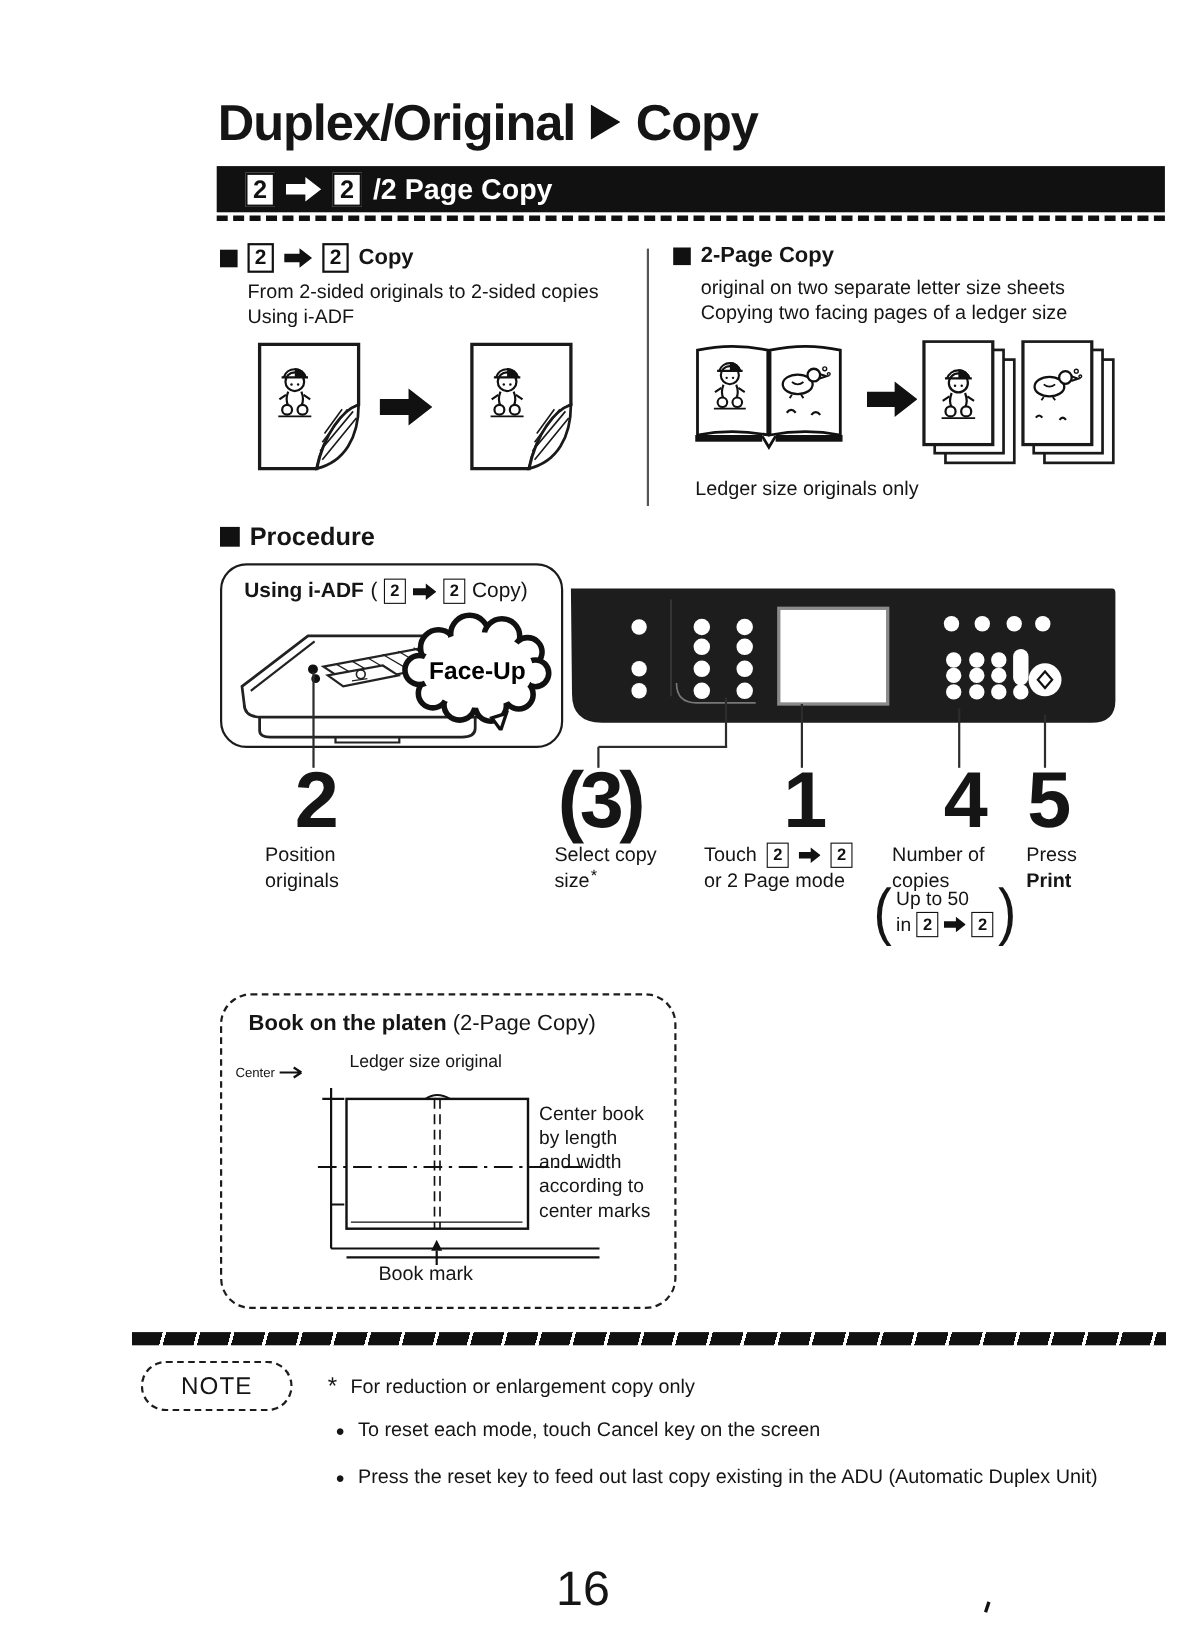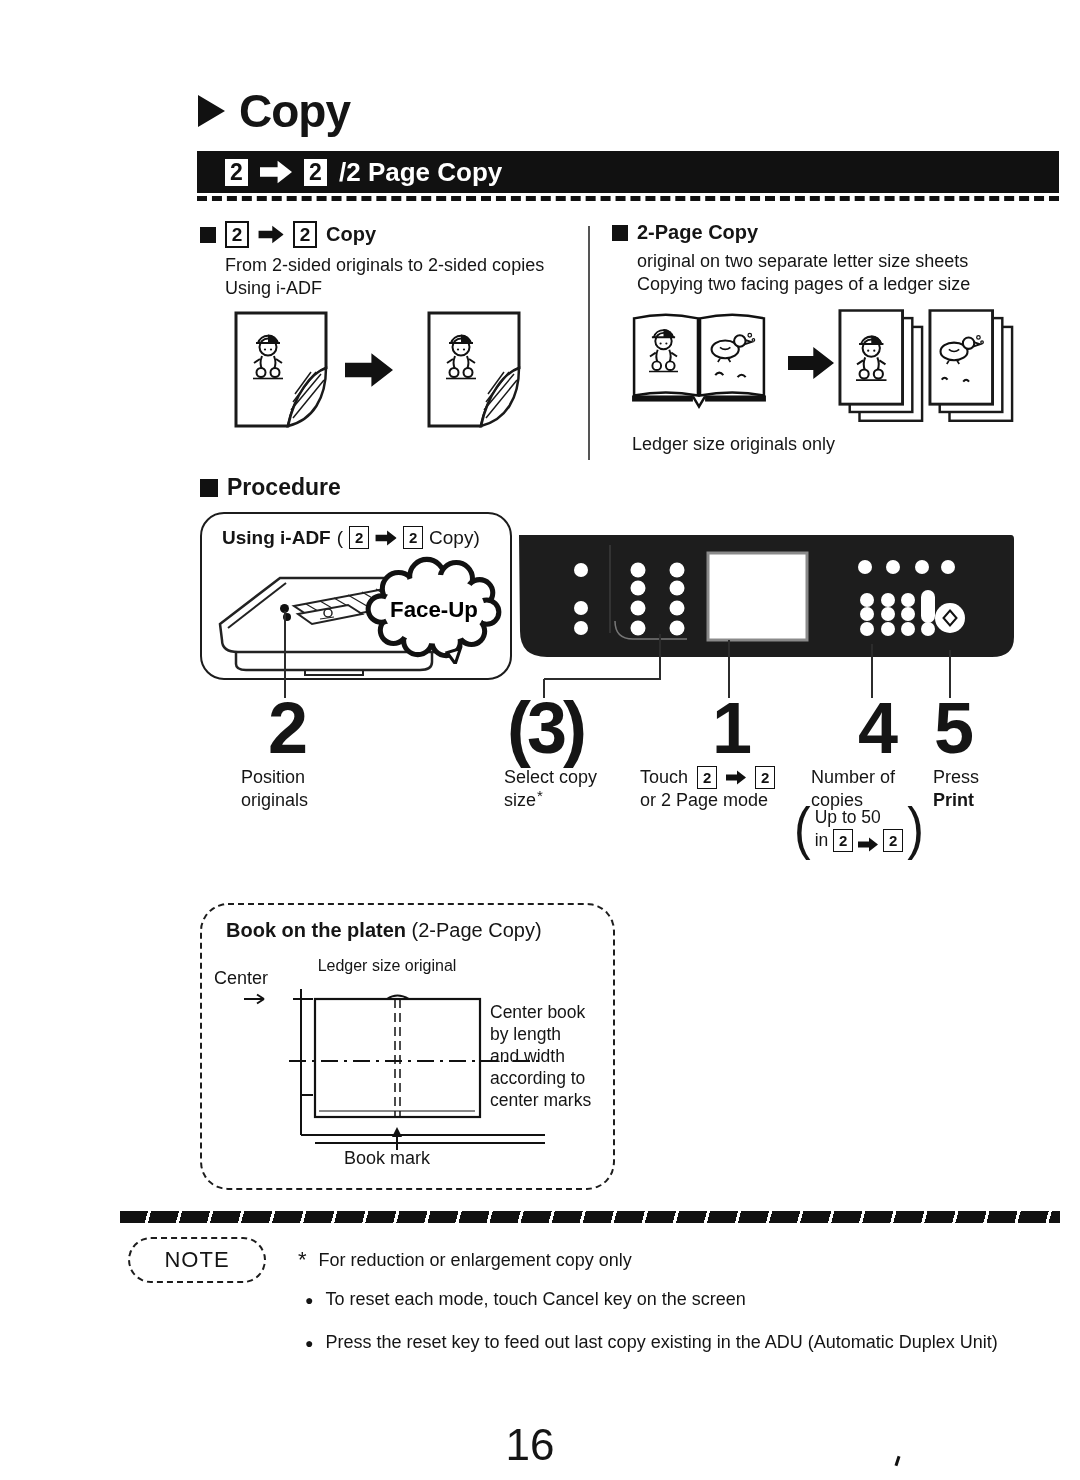--- a/index.html
+++ b/index.html
@@ -59,21 +59,21 @@
   .parens{display:flex;align-items:center;gap:4px;}
   .paren{font-size:50px;font-weight:400;line-height:0.9;transform:scaleY(1.15);}
   .parens .inner{font-size:17.5px;line-height:23px;}
 
   
   .platenbox{left:200px;top:903px;width:415px;height:287px;border:2.5px dashed #1c1c1c;
              border-radius:28px;box-sizing:border-box;}
   .platen-title{position:absolute;left:24px;top:14px;font-size:20px;}
   .platen-title .b{font-weight:bold;}
   .platen-sub{position:absolute;left:60px;top:52px;width:250px;text-align:center;font-size:16px;}
-  .center-lbl{position:absolute;left:12px;top:63px;display:flex;align-items:flex-end;gap:4px;font-size:18px;flex-direction:column;}
+  .center-lbl{position:absolute;left:12px;top:63px;display:flex;align-items:center;gap:4px;font-size:12px;}
   .platen-note{position:absolute;left:288px;top:96px;font-size:17.5px;line-height:22px;}
   .platen-bottom{position:absolute;left:100px;top:243px;width:170px;text-align:center;font-size:18px;}
 
   
   .sepbar{left:120px;top:1211px;width:940px;height:12px;
           background:repeating-linear-gradient(105deg,#111 0 27px,#fff 27px 30px);}
   .notepill{left:128px;top:1237px;width:138px;height:46px;border:2.5px dashed #1c1c1c;
             border-radius:23px;display:flex;justify-content:center;align-items:center;
             font-size:22px;letter-spacing:1px;box-sizing:border-box;}
   .noteline{display:flex;align-items:baseline;gap:12px;font-size:18px;}
@@ -123,20 +123,21 @@
       <rect x="22" y="18" width="64" height="96" fill="#fff" stroke="#1a1a1a" stroke-width="2.5"></rect>
       <rect x="12" y="9" width="64" height="96" fill="#fff" stroke="#1a1a1a" stroke-width="2.5"></rect>
       <rect x="2" y="1" width="64" height="96" fill="#fff" stroke="#1a1a1a" stroke-width="3"></rect>
     </symbol>
   </defs>
 </svg>
 
 <div class="page">
 
   <div class="abs title">
+    <span>Duplex/Original</span>
     <svg class="tri" width="27" height="32" viewBox="0 0 27 32">
         <polygon points="0,0 27,16 0,32" fill="#111"></polygon>
       </svg>
     <span>Copy</span>
   </div>
 
   <div class="abs banner">
     <span class="key lg">2</span>
     <svg class="arr" width="32" height="24" viewBox="0 0 40 30">
         <use href="#sym-arr"></use>
@@ -332,21 +333,21 @@
     <div>or 2 Page mode</div>
   </div>
   <div class="abs steplbl" style="left:811px;top:766px;">
     <div>Number of</div>
     <div>copies</div>
   </div>
   <div class="abs parens" style="left:794px;top:806px;">
     <span class="paren">(</span>
     <span class="inner">
       <div>Up to 50</div>
-      <div class="row" style="display:flex;align-items:flex-end;gap:5px;">
+      <div class="row" style="display:flex;align-items:center;gap:5px;">
         <span>in</span>
         <span class="key sm">2</span>
         <svg class="arr" width="20" height="15" viewBox="0 0 40 30" style="color:#111">
             <use href="#sym-arr"></use>
           </svg>
         <span class="key sm">2</span>
       </div>
     </span>
     <span class="paren">)</span>
   </div>

